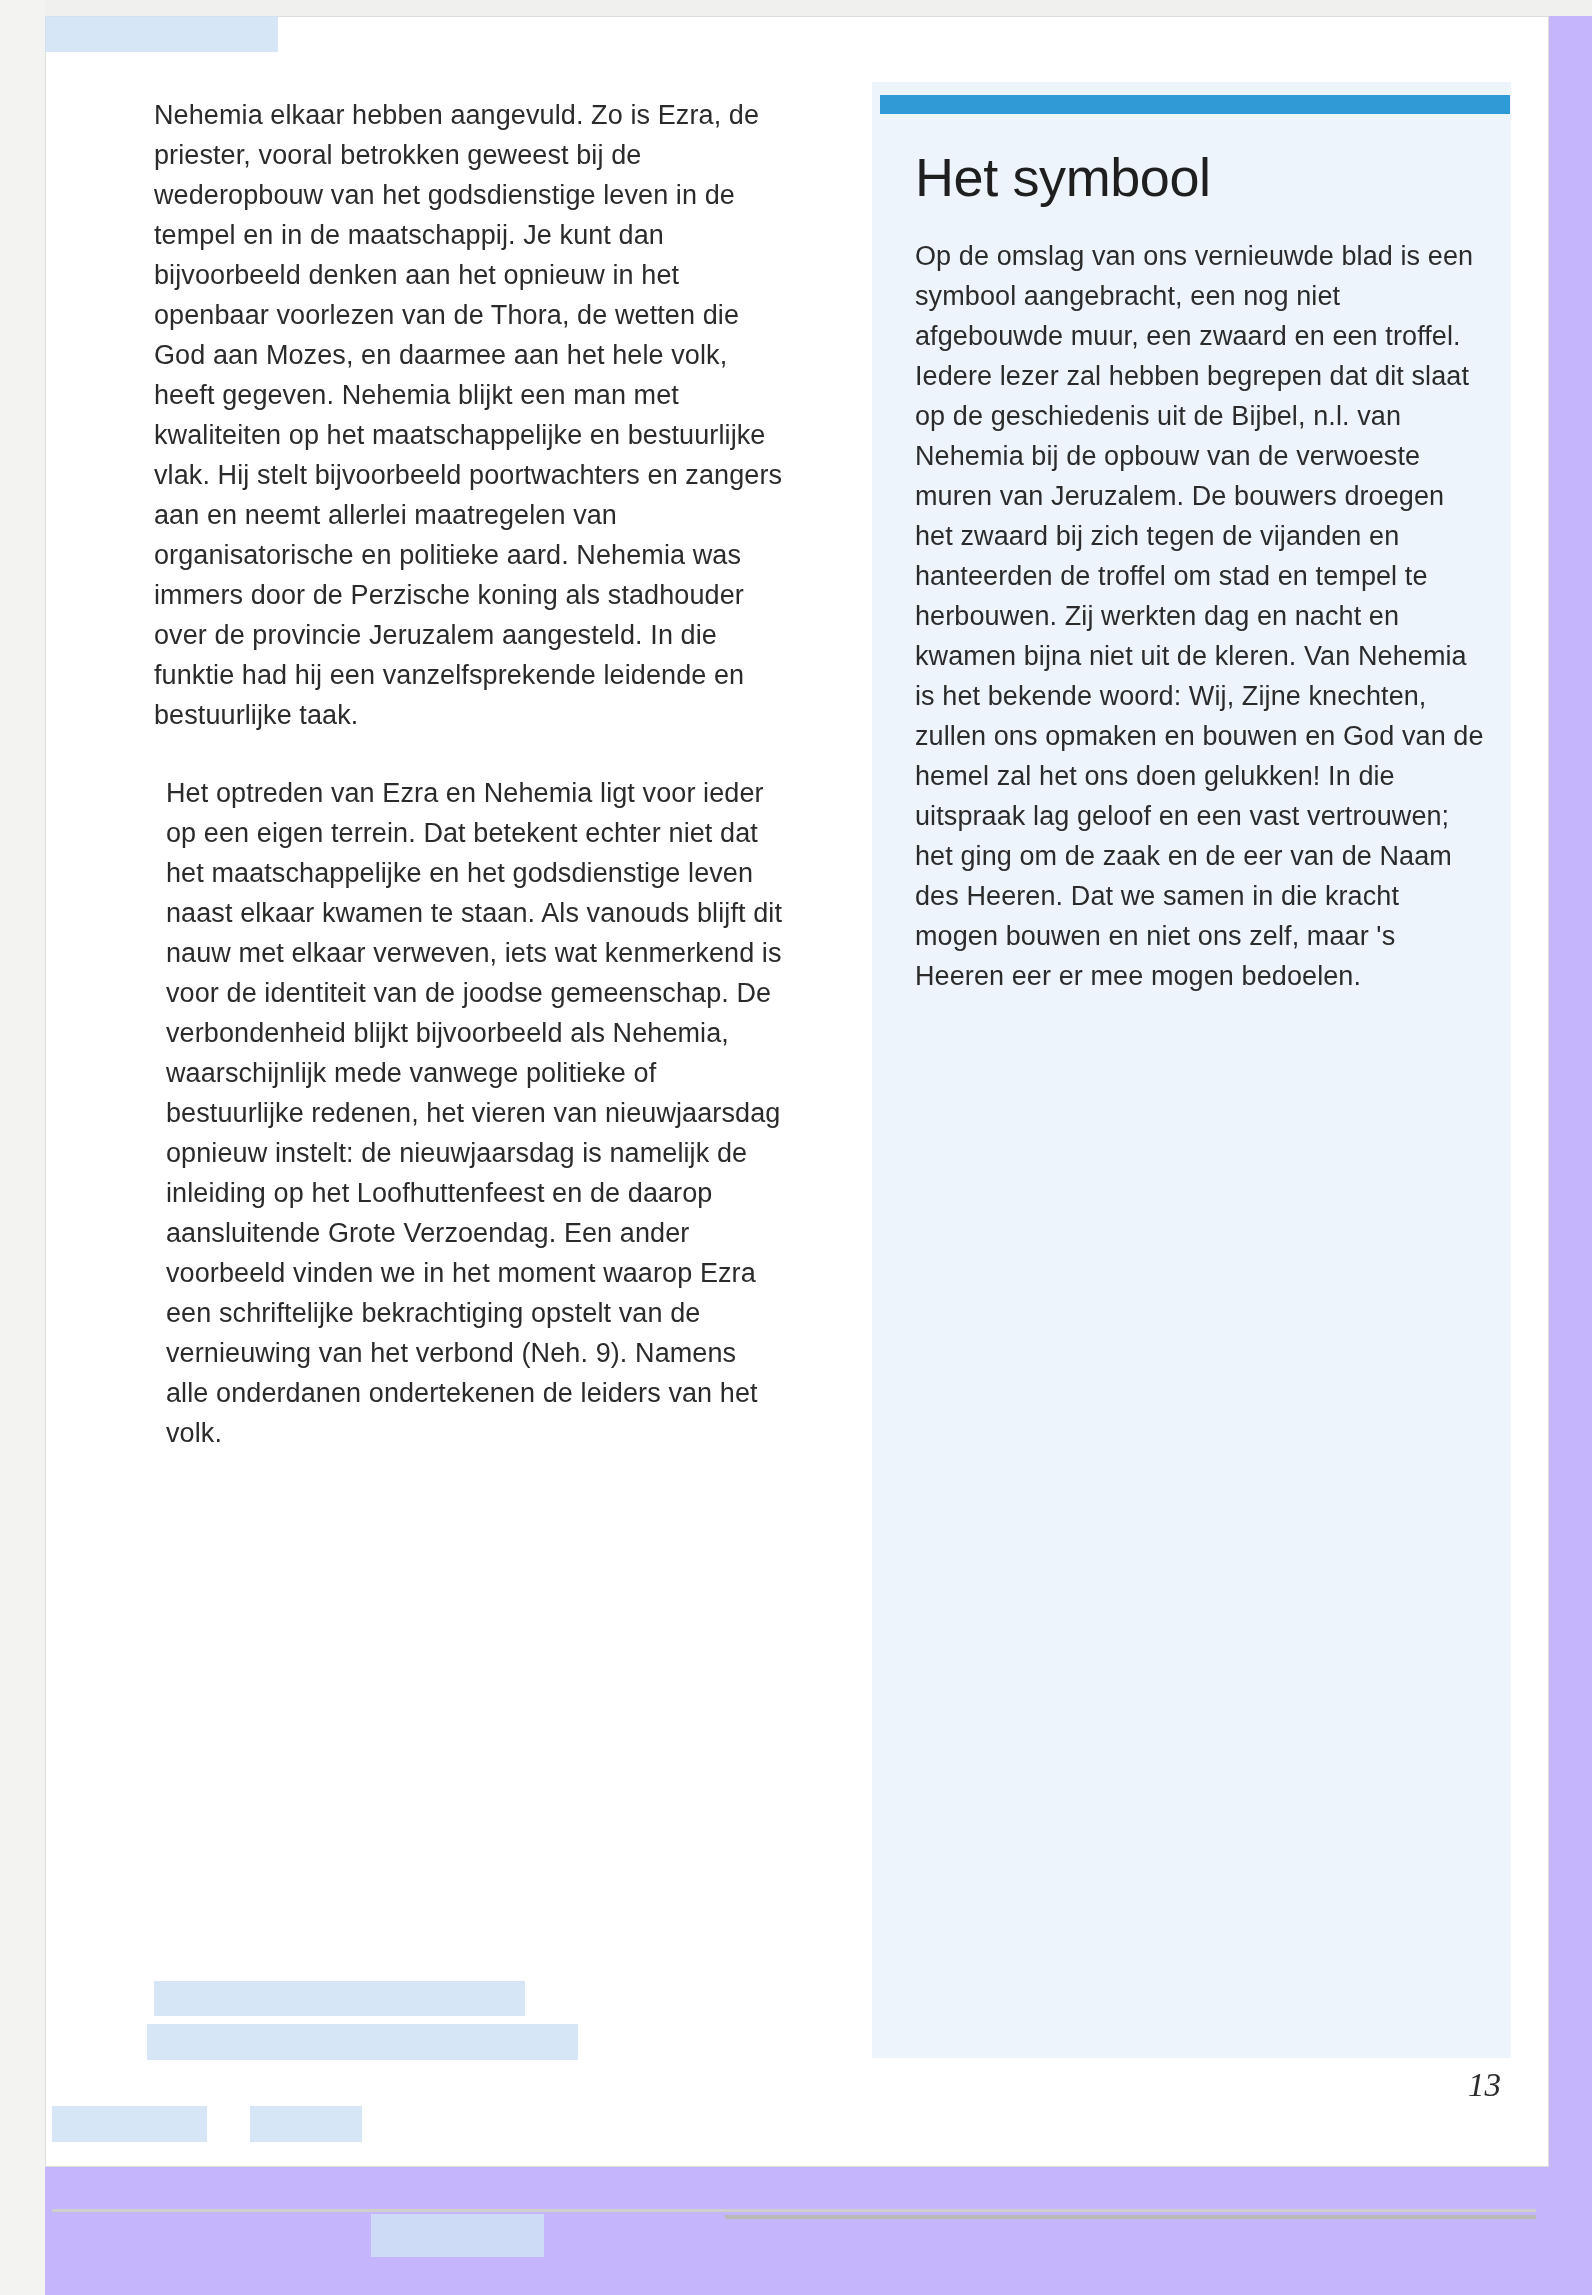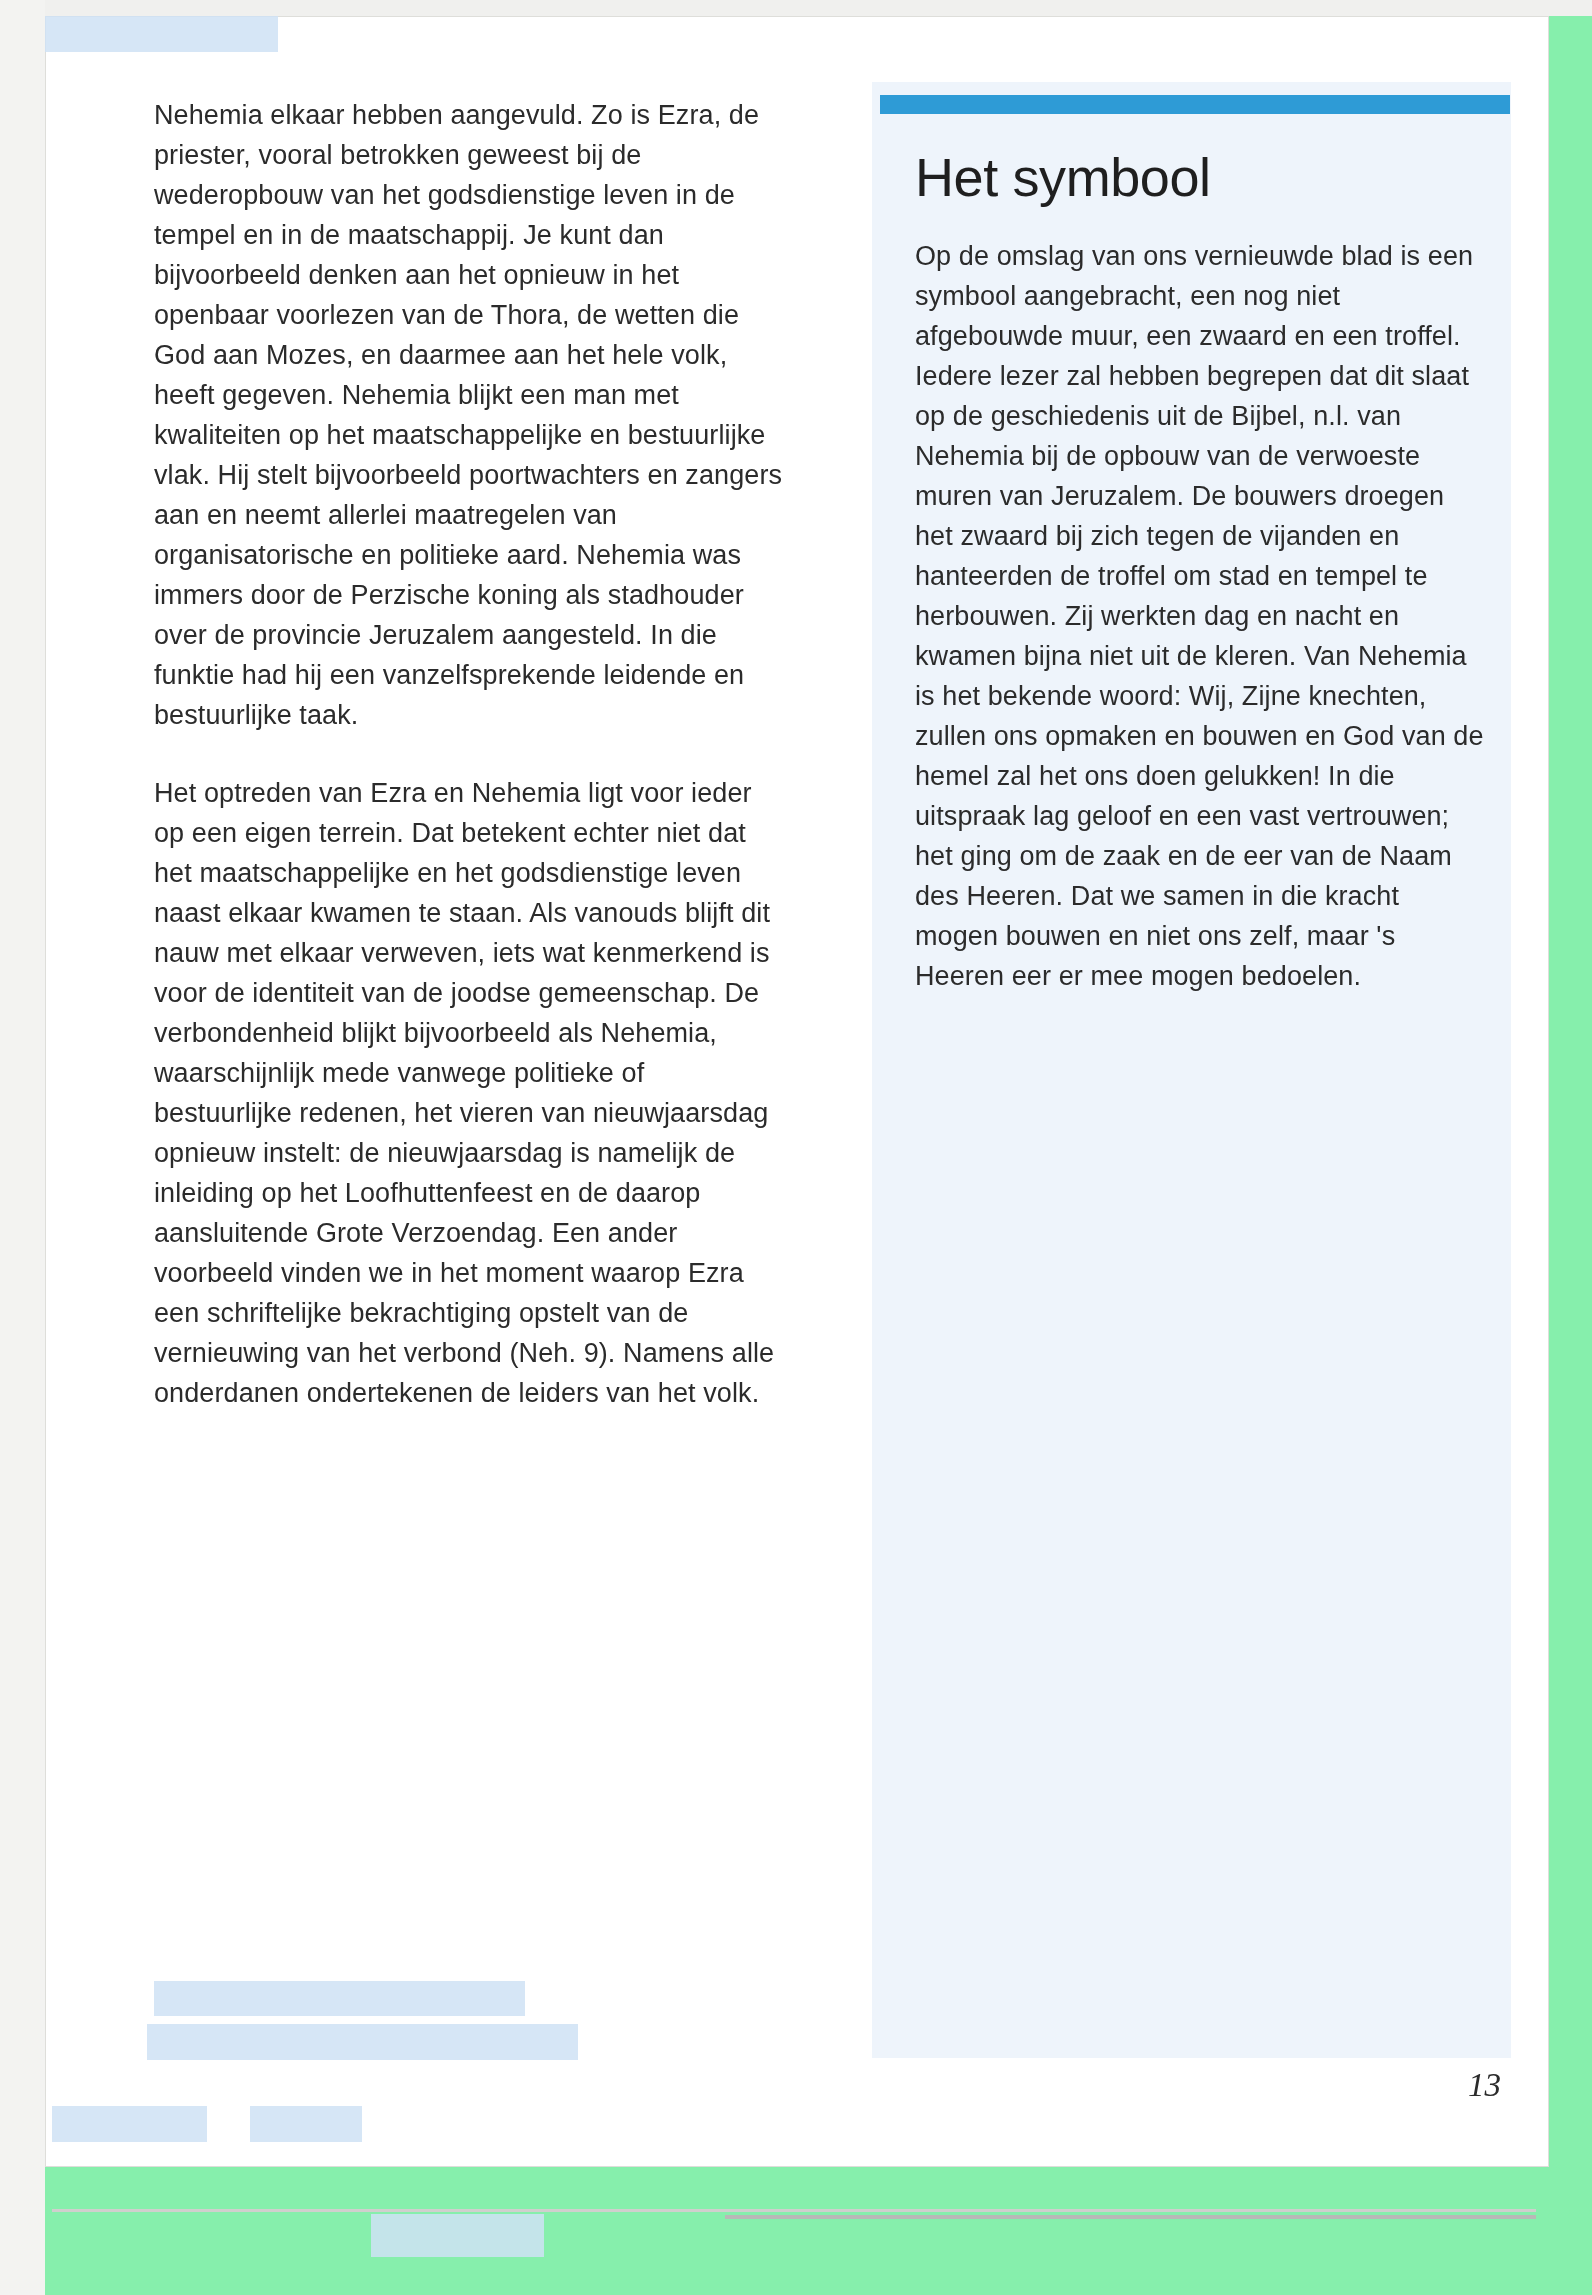--- a/index.html
+++ b/index.html
@@ -7,21 +7,21 @@
     padding: 0;
     background: #ffffff;
   }
   body {
     font-family: "Liberation Sans", sans-serif;
   }
   .page {
     position: relative;
     width: 1592px;
     height: 2295px;
-    background: #86efac;
+    background: #c4b5fd;
     overflow: hidden;
   }
   
   .scan-edge-left {
     position: absolute;
     left: 0;
     top: 0;
     width: 45px;
     height: 2295px;
     background: #f3f3f1;
@@ -103,20 +103,21 @@
   .body-text {
     font-size: 27px;
     line-height: 40px;
     letter-spacing: 0.1px;
   }
   .body-text p {
     margin: 0 0 0 0;
   }
   .body-text p + p {
     margin-top: 38px;
+    margin-left: 12px;
   }
   .heading {
     font-size: 54px;
     line-height: 60px;
     font-weight: normal;
     color: #1f1f1f;
     margin: 0 0 29px 0;
     letter-spacing: -0.4px;
   }
   .intro {

